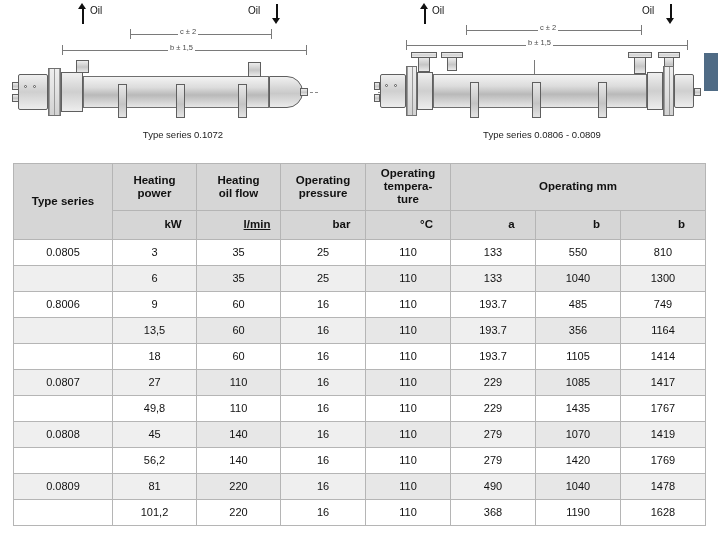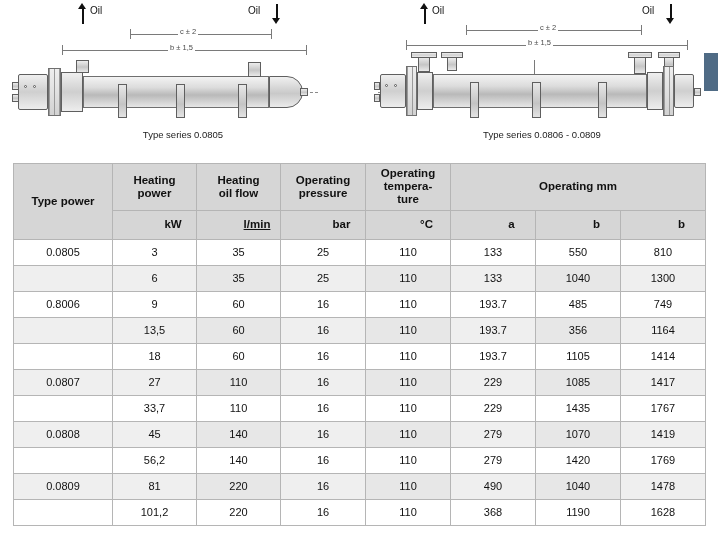--- a/index.html
+++ b/index.html
@@ -248,21 +248,21 @@
       <div class="nozzle" style="left:248px; top:62px; width:13px; height:15px;"></div>
 
       <div class="saddle" style="left:118px; top:84px; width:9px; height:34px;"></div>
       <div class="saddle" style="left:176px; top:84px; width:9px; height:34px;"></div>
       <div class="saddle" style="left:238px; top:84px; width:9px; height:34px;"></div>
 
       <div class="cap" style="left:269px; top:76px; width:34px; height:32px; border-radius:0 20px 20px 0;"></div>
       <div class="nozzle" style="left:300px; top:88px; width:8px; height:8px;"></div>
 
     </div>
-    <div class="diagram-caption">Type series 0.0805</div>
+    <div class="diagram-caption">Type series 0.1072</div>
   </div>
 
   <div class="diagram right">
     <div class="diagram-canvas">
 
       <div class="arrow-stem" style="left:58px; top:8px; height:16px;"></div>
       <div class="arrow-head-up" style="left:54px; top:3px;"></div>
       <div class="oil-label" style="left:66px; top:5px;">Oil</div>
 
       <div class="oil-label" style="left:276px; top:5px;">Oil</div>
@@ -328,21 +328,21 @@
       <col style="width:84px">
       <col style="width:84px">
       <col style="width:85px">
       <col style="width:85px">
       <col style="width:85px">
       <col style="width:85px">
       <col style="width:85px">
     </colgroup>
     <thead>
       <tr>
-        <th rowspan="2">Type power</th>
+        <th rowspan="2">Type series</th>
         <th>
           <div>Heating</div>
           <div>power</div>
         </th>
         <th>
           <div>Heating</div>
           <div>oil flow</div>
         </th>
         <th>
           <div>Operating</div>
@@ -421,21 +421,21 @@
           <td>27</td>
           <td class="shade">110</td>
           <td>16</td>
           <td class="shade">110</td>
           <td>229</td>
           <td class="shade">1085</td>
           <td>1417</td>
         </tr>
         <tr class="band-a">
           <td class="series"></td>
-          <td>33,7</td>
+          <td>49,8</td>
           <td class="shade">110</td>
           <td>16</td>
           <td class="shade">110</td>
           <td>229</td>
           <td class="shade">1435</td>
           <td>1767</td>
         </tr>
         <tr class="band-b">
           <td class="series">0.0808</td>
           <td>45</td>

